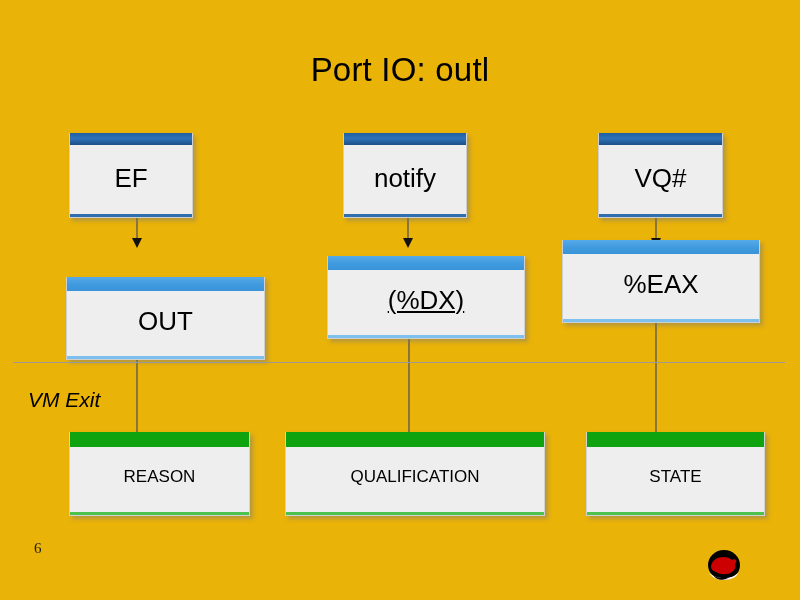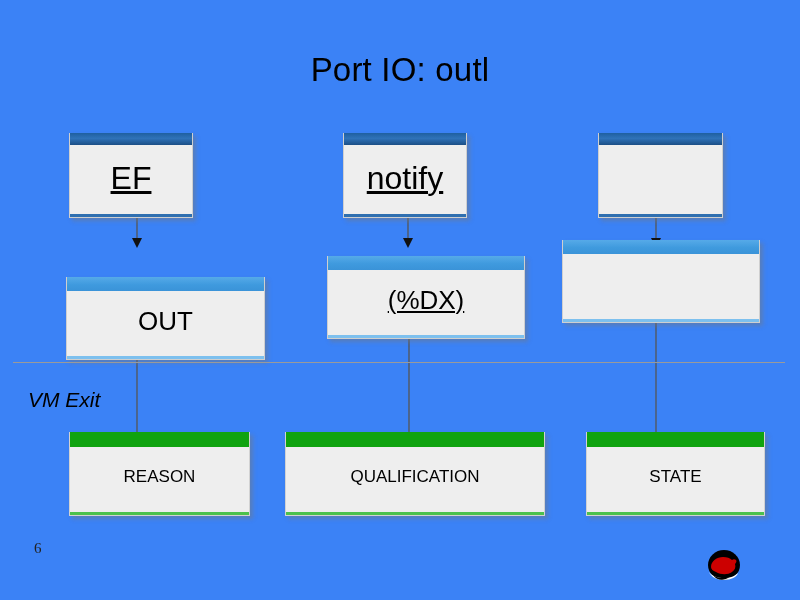--- a/index.html
+++ b/index.html
@@ -10,21 +10,21 @@
     width: 800px;
     height: 600px;
     background: #ffffff;
     font-family: "Liberation Sans", sans-serif;
     overflow: hidden;
   }
   #slide {
     position: relative;
     width: 800px;
     height: 600px;
-    background: #3b82f6;
+    background: #eab308;
   }
 
   
   #slide-title {
     position: absolute;
     left: 0;
     top: 50px;
     width: 800px;
     text-align: center;
     font-size: 33px;
@@ -71,23 +71,22 @@
   }
   .node.row1 .bar-top {
     height: 12px;
     background: linear-gradient(to bottom, #1f5fa0 0%, #2f72b8 45%, #1c4f86 100%);
   }
   .node.row1 .bar-bottom {
     height: 3px;
     background: #2f6fb0;
   }
   .node.row1 .node-label {
-    font-size: 32px;
+    font-size: 26px;
     padding-top: 6px;
-    text-decoration: underline;
   }
 
   
   .node.row2 {
     border: 1px solid #cfcfcf;
     border-top: none;
   }
   .node.row2 .bar-top {
     height: 14px;
     background: linear-gradient(to bottom, #56aae8 0%, #3f9ade 55%, #3a93d8 100%);
@@ -194,34 +193,36 @@
         <div class="node-label">EF</div>
       </div>
       <div class="node row1" style="left: 343px; top: 133px; width: 124px; height: 85px;">
         <div class="bar-top"></div>
         <div class="bar-bottom"></div>
         <div class="node-label">notify</div>
       </div>
       <div class="node row1" style="left: 598px; top: 133px; width: 125px; height: 85px;">
         <div class="bar-top"></div>
         <div class="bar-bottom"></div>
+        <div class="node-label">VQ#</div>
       </div>
       <div class="node row2" style="left: 66px; top: 240px; width: 199px; height: 83px; margin-top: 37px;">
         <div class="bar-top"></div>
         <div class="bar-bottom"></div>
         <div class="node-label">OUT</div>
       </div>
       <div class="node row2" style="left: 327px; top: 256px; width: 198px; height: 83px; text-decoration: underline;">
         <div class="bar-top"></div>
         <div class="bar-bottom"></div>
         <div class="node-label">(%DX)</div>
       </div>
       <div class="node row2" style="left: 562px; top: 240px; width: 198px; height: 83px;">
         <div class="bar-top"></div>
         <div class="bar-bottom"></div>
+        <div class="node-label">%EAX</div>
       </div>
       <div class="node row3" style="left: 69px; top: 432px; width: 181px; height: 84px;">
         <div class="bar-top"></div>
         <div class="bar-bottom"></div>
         <div class="node-label">REASON</div>
       </div>
       <div class="node row3" style="left: 285px; top: 432px; width: 260px; height: 84px;">
         <div class="bar-top"></div>
         <div class="bar-bottom"></div>
         <div class="node-label">QUALIFICATION</div>

